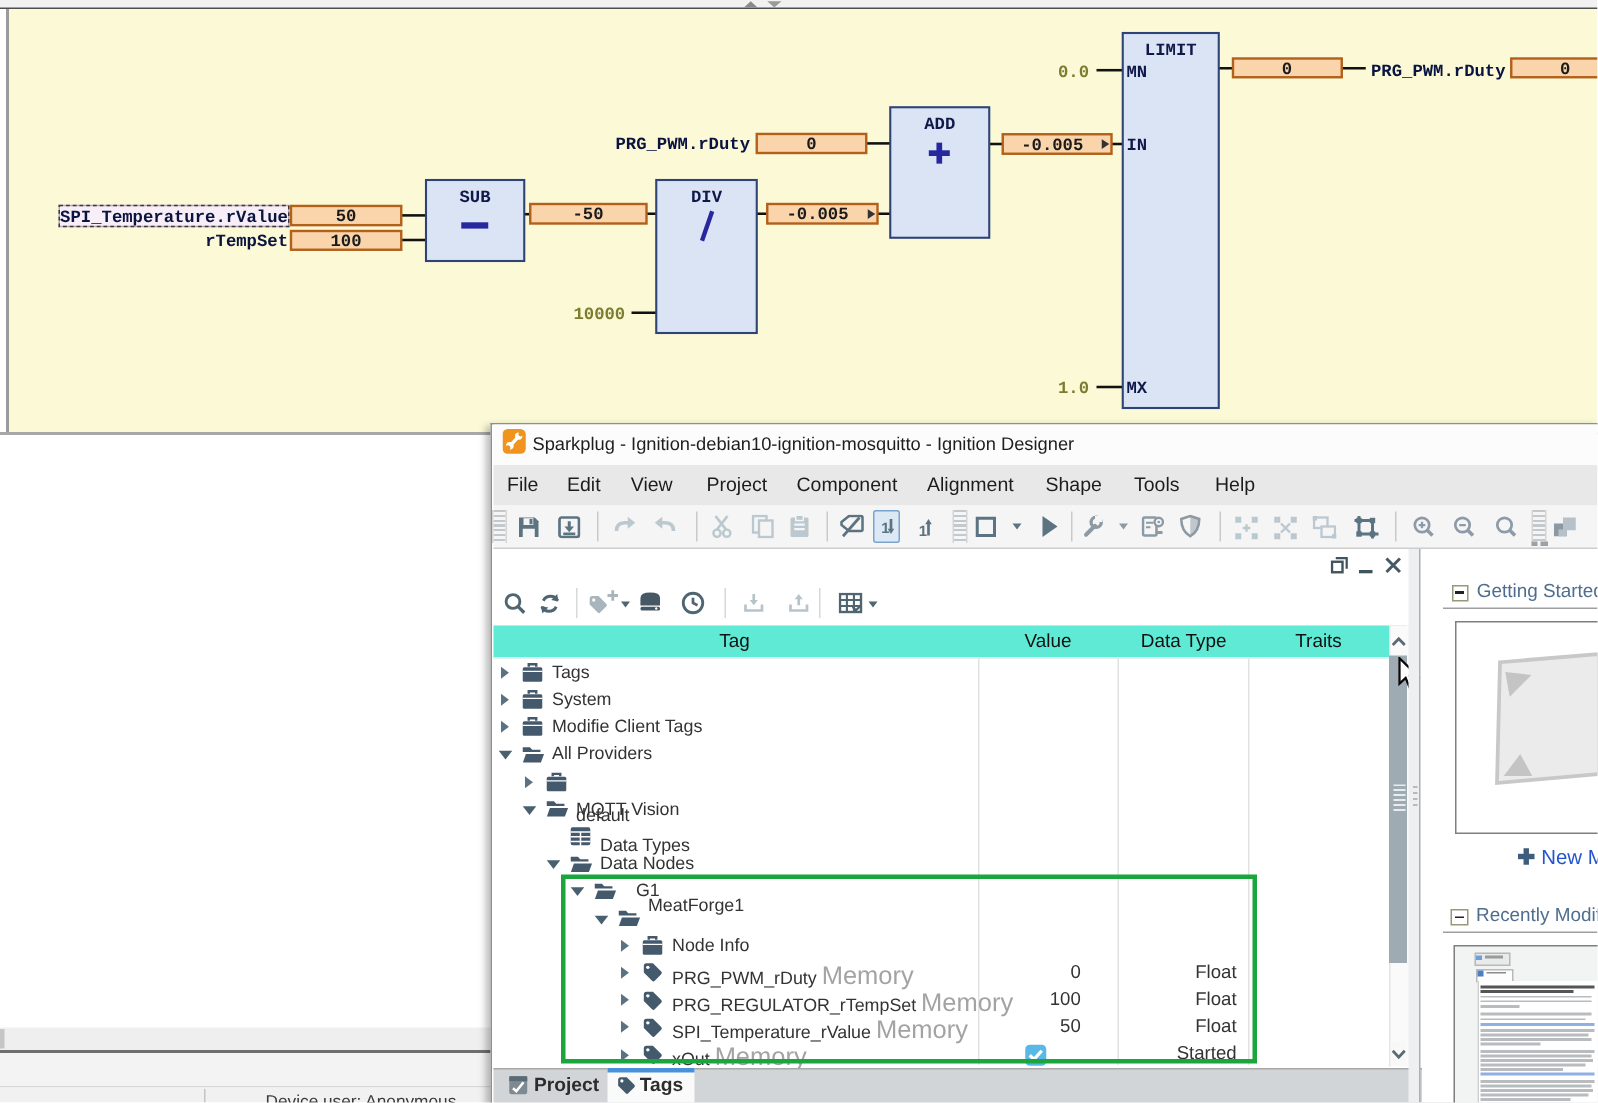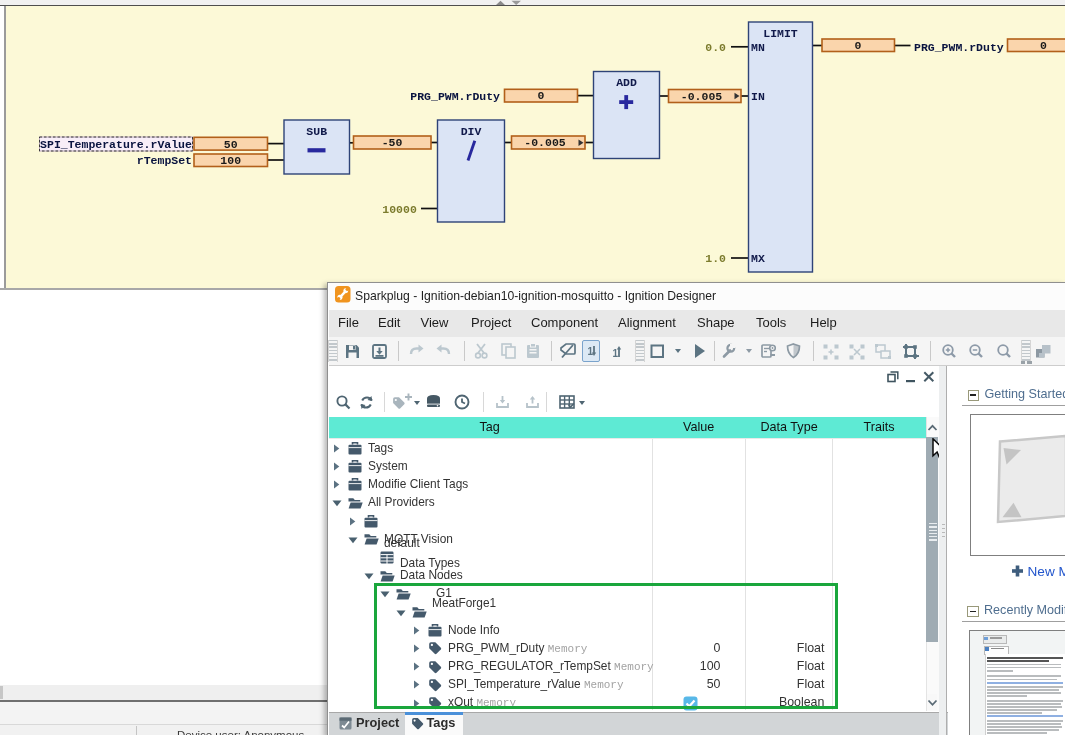--- a/index.html
+++ b/index.html
@@ -28,21 +28,21 @@
 #tbhead{left:328.5px;top:365.5px;width:609.5px;height:19.5px;background:linear-gradient(#ddeefc,#d0e5f8);border-top:1px solid #c9c9c9;border-bottom:1px solid #bcbcbc;box-sizing:border-box;font-size:11.5px;color:#333;}
 #tbtools{left:328.5px;top:385.5px;width:609.5px;height:31.5px;background:#fff;}
 #colhead{left:328.5px;top:417px;width:609.5px;height:22px;background:#5eead4;font-weight:normal;font-size:12.6px;color:#111;}
 #treebg{left:328.5px;top:439px;width:609.5px;height:272px;background:#fff;}
 .colline{position:absolute;top:439px;width:1px;height:271px;background:#e2e2e2;}
 #tabbar{left:328.5px;top:711.5px;width:736.5px;height:23.5px;background:#d2d5d7;border-top:1px solid #a8a8a8;}
 #tabtags{left:405px;top:711.5px;width:58px;height:23.5px;background:#fafafa;border-top:3px solid #4a90d9;}
 .tabtxt{position:absolute;font-weight:bold;font-size:12.8px;color:#2c2c2c;}
 
 .trow{position:absolute;font-size:11.9px;color:#333;white-space:nowrap;}
-.mem{color:#a3a3a3;font-size:11px;font-family:Liberation Mono, monospace;}
+.mem{color:#a3a3a3;font-size:17px;}
 .val{position:absolute;font-size:12.4px;color:#333;text-align:right;width:60px;}
 .dt{position:absolute;font-size:12.4px;color:#333;text-align:right;width:70px;}
 #greenrect{left:373.5px;top:583px;width:464.5px;height:126px;border:3.2px solid #1aa63c;box-sizing:border-box;}
 
 #sbtrack{left:925.5px;top:417px;width:13px;height:294px;background:#fafafa;border-left:1px solid #e4e4e4;}
 #sbthumb{left:926px;top:437px;width:12px;height:205px;background:#9fabb3;}
 
 #splitcol{left:938.5px;top:365.5px;width:7.3px;height:369.5px;background:#edeff0;}
 #rvline{left:945.8px;top:365.5px;width:1.2px;height:369.5px;background:#aeaeae;}
 #rpanel{left:947.5px;top:365.5px;width:117.5px;height:369.5px;background:#fff;}
@@ -469,21 +469,21 @@
         <path d="M2.6 5.6 L14.7 5.6 L12.6 11.4 L0.6 11.4 Z" fill="#44596b"></path>
       </svg>
 <div class="trow" style="left:400px;top:568.0px">Data Nodes</div>
 <svg class="abs" style="left:380px;top:591.3px" width="10" height="7">
         <path d="M0.5 0.5 L9.5 0.5 L5 6.3 Z" fill="#49606f"></path>
       </svg>
 <svg class="abs" style="left:396px;top:587.8px" width="15" height="12">
         <path d="M0.5 11.3 L0.5 1.2 L5.3 1.2 L6.8 2.9 L12.3 2.9 L12.3 4.4 L0.5 4.4 Z" fill="#44596b"></path>
         <path d="M2.6 5.6 L14.7 5.6 L12.6 11.4 L0.6 11.4 Z" fill="#44596b"></path>
       </svg>
-<div class="trow" style="left:436px;top:586.2px">G1</div>
+<div class="trow" style="left:424px;top:586.2px">G1</div>
 <svg class="abs" style="left:396px;top:609.5px" width="10" height="7">
         <path d="M0.5 0.5 L9.5 0.5 L5 6.3 Z" fill="#49606f"></path>
       </svg>
 <svg class="abs" style="left:412px;top:606.0px" width="15" height="12">
         <path d="M0.5 11.3 L0.5 1.2 L5.3 1.2 L6.8 2.9 L12.3 2.9 L12.3 4.4 L0.5 4.4 Z" fill="#44596b"></path>
         <path d="M2.6 5.6 L14.7 5.6 L12.6 11.4 L0.6 11.4 Z" fill="#44596b"></path>
       </svg>
 <div class="trow" style="left:432px;top:596px">MeatForge1</div>
 <svg class="abs" style="left:413px;top:625.7px" width="7" height="9">
         <path d="M1 0.5 L6.3 4.5 L1 8.5 Z" fill="#5b7282"></path>
@@ -529,21 +529,21 @@
       </svg>
 <svg class="abs" style="left:428.0px;top:696.0px" width="14" height="14">
         <path d="M1.2 3 Q1.2 1.2 3 1.2 L7.3 1.2 L12.8 6.7 Q13.7 7.6 12.8 8.5 L8.5 12.8 Q7.6 13.7 6.7 12.8 L1.2 7.3 Z" fill="#44596b"></path>
         <circle cx="3.9" cy="3.9" r="1.15" fill="#fff"></circle>
       </svg>
 <div class="trow" style="left:448px;top:695.4px">xOut <span class="mem">Memory</span></div>
 <svg class="abs" style="left:682.5px;top:696.0px" width="15" height="15">
         <rect x="0.5" y="0.5" width="14" height="14" rx="3" fill="#58b8e8"></rect>
         <path d="M3.5 7.5 L6.3 10.3 L11.5 4.5" fill="none" stroke="#fff" stroke-width="2.2"></path>
       </svg>
-<div class="dt" style="left:754.4px;top:695.4px">Boolean</div>
+<div class="dt" style="left:754.4px;top:695.4px">Started</div>
 </div>
   <div class="abs" id="sbtrack"></div>
   <div class="abs" id="sbthumb"></div>
   <div class="abs" id="greenrect"></div>
 <svg class="abs" style="left:926.5px;top:424px" width="11" height="8">
       <path d="M1.5 6 L5.5 1.8 L9.5 6" fill="none" stroke="#5a6a75" stroke-width="1.8"></path>
     </svg>
 <div class="abs" style="left:928.5px;top:522.5px;width:8px;height:18px;background:repeating-linear-gradient(#e8ecef 0,#e8ecef 1.3px,transparent 1.3px,transparent 3.3px)"></div>
 <div class="abs" style="left:926.5px;top:694px;width:10.5px;height:16px;background:#f8f8f8"></div>
 <svg class="abs" style="left:926.5px;top:699px" width="11" height="8">

